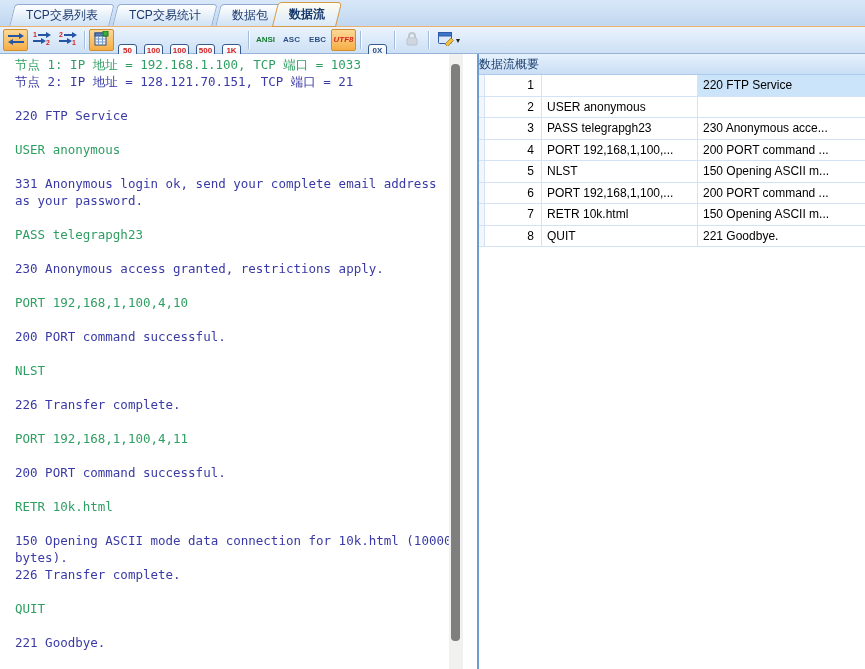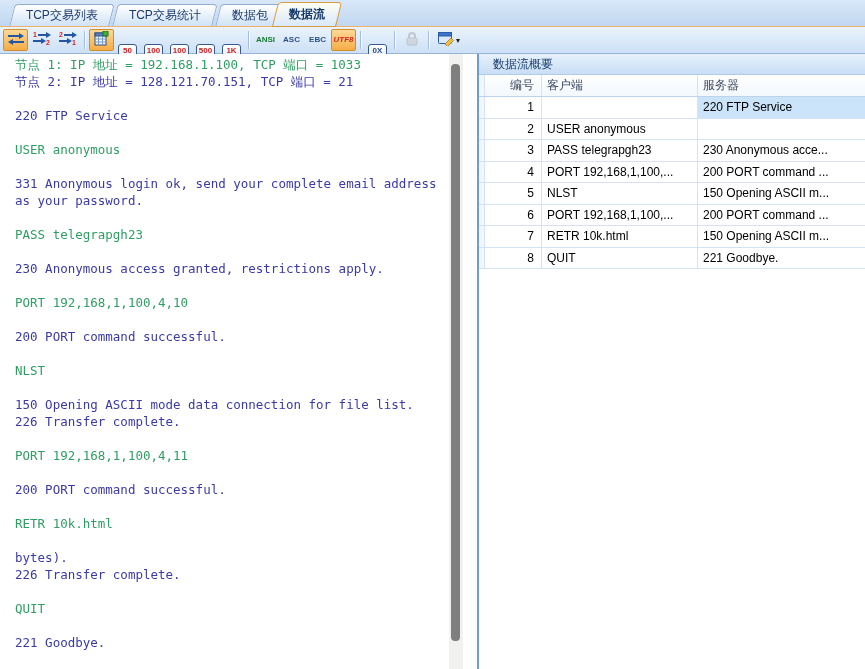--- a/index.html
+++ b/index.html
@@ -86,21 +86,21 @@
   .gap { position:absolute; left:463px; top:54px; width:14px; bottom:0; background:#fff; }
 
   
   .right {
     position:absolute; left:477px; top:54px; right:0; bottom:0;
     background:#fff; border-left:2px solid #6f9bd4; font-size:12px;
   }
   .rhead {
     height:21px; background:linear-gradient(#e6f1fc,#c9def5);
     border-bottom:1px solid #aecbec; color:#1c3e6e;
-    display:flex; align-items:center; padding-left:14px;
+    display:flex; align-items:center; padding-left:0;
   }
   .thead {
     display:flex; height:22px; color:#3a4860;
     background:linear-gradient(#ffffff,#f3f8fd);
     border-bottom:1px solid #bdd2ec;
   }
   .trow { display:flex; height:21.5px; border-bottom:1px solid #d3e2f4; color:#000; background:#fff; }
   .cell { display:flex; align-items:center; height:100%; overflow:hidden; white-space:nowrap; }
   .c-gut { width:6px; border-right:1px solid #d3e2f4; background:#f3f7fc; }
   .c-no  { width:57px; justify-content:flex-end; padding-right:7px; border-right:1px solid #d3e2f4; }
@@ -308,38 +308,38 @@
     <div class="tl s"></div>
 
     <div class="tl s">200 PORT command successful.</div>
 
     <div class="tl s"></div>
 
     <div class="tl c">NLST</div>
 
     <div class="tl s"></div>
 
-    <div class="tl s">150 Opening ASCII mode data connection for file list.</div>
 
     <div class="tl s">226 Transfer complete.</div>
 
     <div class="tl s"></div>
 
     <div class="tl c">PORT 192,168,1,100,4,11</div>
 
     <div class="tl s"></div>
 
     <div class="tl s">200 PORT command successful.</div>
 
     <div class="tl s"></div>
 
     <div class="tl c">RETR 10k.html</div>
 
     <div class="tl s"></div>
 
+    <div class="tl s">150 Opening ASCII mode data connection for 10k.html (10000</div>
 
     <div class="tl s">bytes).</div>
 
     <div class="tl s">226 Transfer complete.</div>
 
     <div class="tl s"></div>
 
     <div class="tl c">QUIT</div>
 
     <div class="tl s"></div>
@@ -350,26 +350,20 @@
 <div class="vscroll">
   <div class="vthumb"></div>
 </div>
 <div class="gap"></div>
 
 <div class="right">
   <div class="rhead">
     <span>数据流概要</span>
   </div>
 
-  <div class="thead">
-    <div class="cell c-gut"></div>
-    <div class="cell c-no">编号</div>
-    <div class="cell c-cl">客户端</div>
-    <div class="cell c-sv">服务器</div>
-  </div>
 
   <div>
 
       <div class="trow">
         <div class="cell c-gut"></div>
         <div class="cell c-no">1</div>
         <div class="cell c-cl"></div>
         <div class="cell c-sv sel">220 FTP Service</div>
       </div>
 

